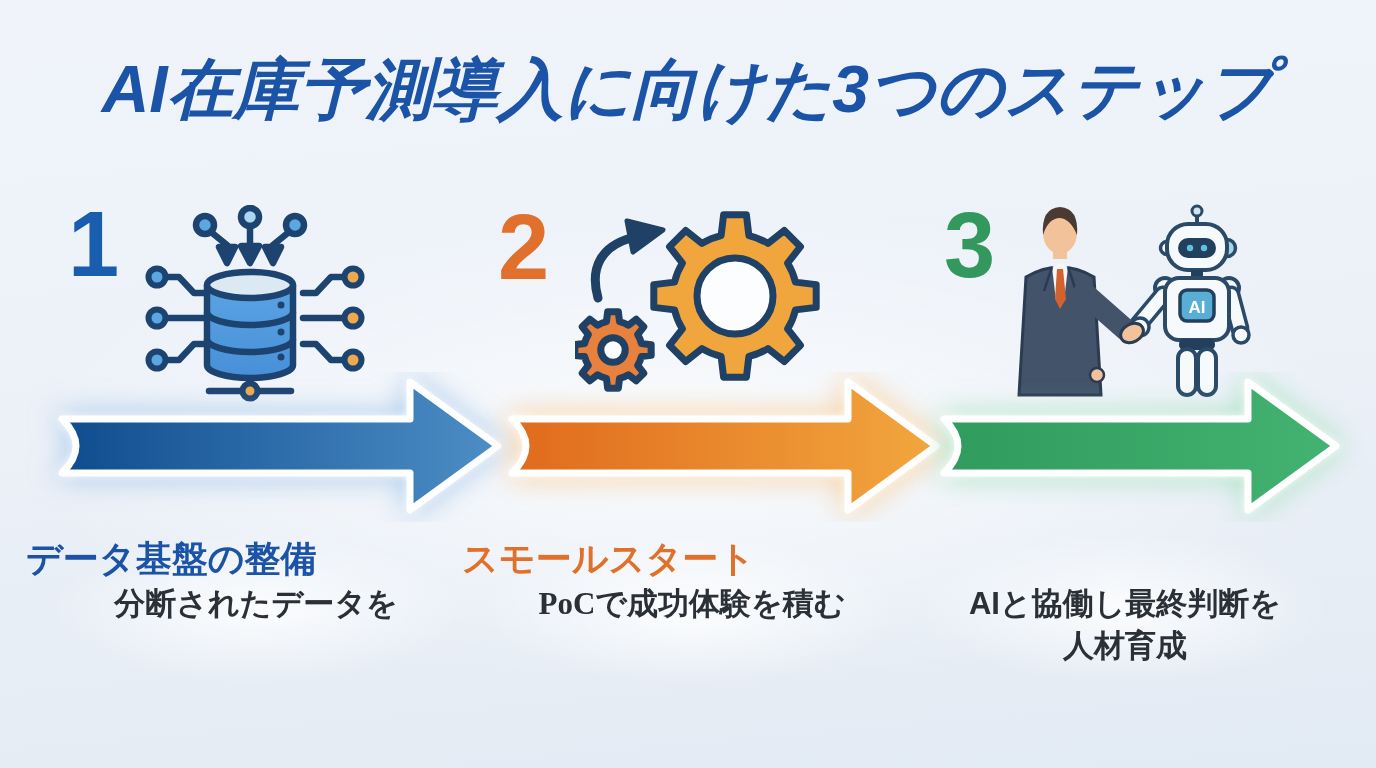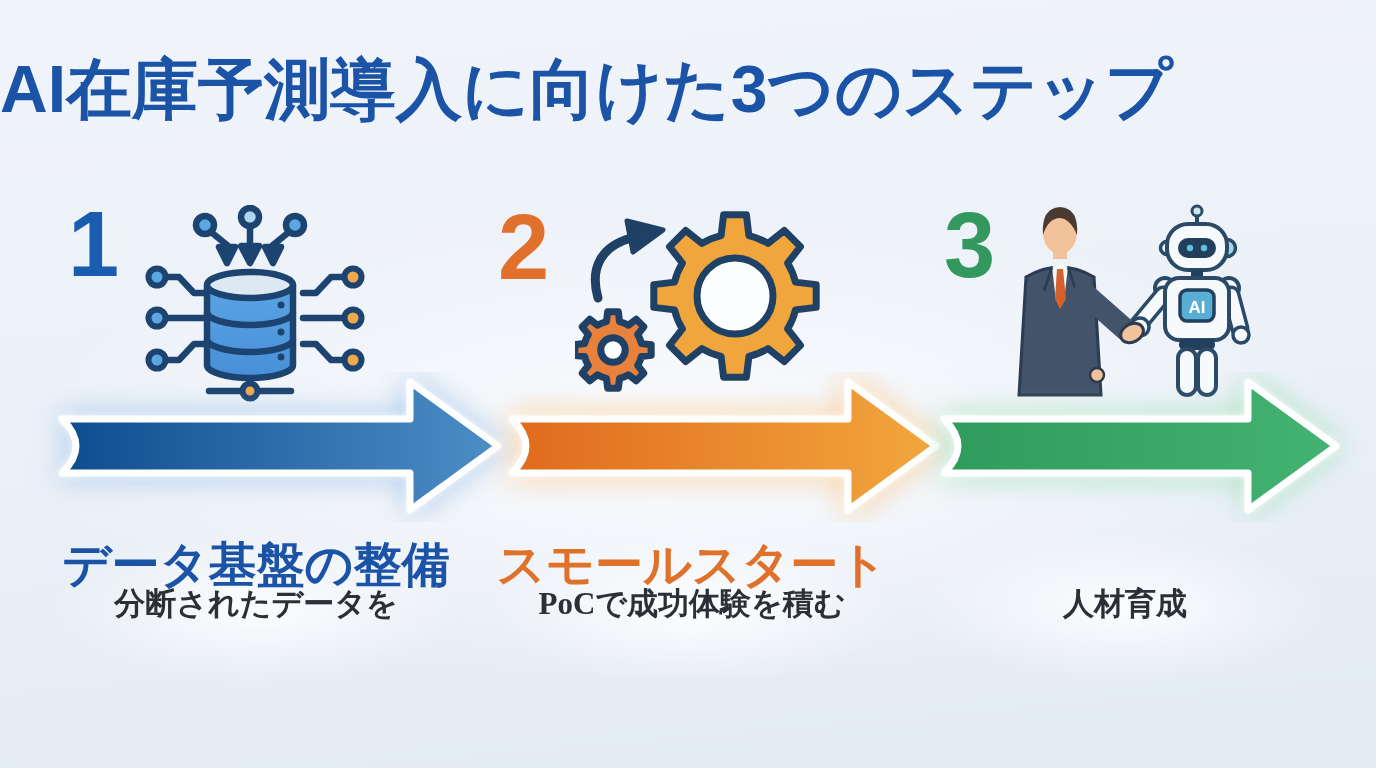--- a/index.html
+++ b/index.html
@@ -7,23 +7,25 @@
     position:relative;
     width:1376px;height:768px;
     overflow:hidden;
     background:
       radial-gradient(ellipse 70% 45% at 50% 58%, rgba(255,255,255,0.75), rgba(255,255,255,0) 70%),
       linear-gradient(175deg,#f0f4fa 0%, #ecf1f8 50%, #e2eaf3 100%);
     font-family:"Liberation Sans","DejaVu Sans",sans-serif;
   }
   .title{
     position:absolute;top:56px;left:0;width:100%;
+    text-align:center;
     font-size:66px;font-weight:900;line-height:1;
     color:#1b53a6;letter-spacing:0px;
     white-space:nowrap;
+    font-style:italic;
   }
   .step-number{
     position:absolute;
     font-size:92px;font-weight:900;line-height:0.85;
   }
   .num-1{left:68px;top:205px;color:#1a5cae;}
   .num-2{left:498px;top:208px;color:#e0702b;}
   .num-3{left:944px;top:206px;color:#33985e;}
   .icon{position:absolute;}
   .icon-db{left:145px;top:205px;width:220px;height:210px;}
@@ -35,22 +37,21 @@
   .arr-orange{filter:drop-shadow(0 0 5px rgba(255,255,255,0.9)) drop-shadow(0 0 14px rgba(248,185,110,0.7));}
   .arr-green{filter:drop-shadow(0 0 5px rgba(255,255,255,0.9)) drop-shadow(0 0 14px rgba(135,215,165,0.7));}
   .text-glow{
     position:absolute;top:515px;width:520px;height:210px;
     background:radial-gradient(ellipse 55% 50% at 50% 45%, rgba(255,255,255,0.85), rgba(255,255,255,0) 72%);
     pointer-events:none;
   }
   .glow-1{left:-4px;} .glow-2{left:432px;} .glow-3{left:865px;}
   .heading{
     position:absolute;top:541px;width:460px;
-    text-align:center;
-    font-size:48px;font-weight:900;line-height:1;
+    font-size:36px;font-weight:900;line-height:1;
     white-space:nowrap;
   }
   .head-1{left:26px;color:#1b53a6;}
   .head-2{left:462px;color:#e0712a;}
   .head-3{left:895px;color:#2e9c5f;}
   .desc{
     position:absolute;top:583px;width:480px;
     text-align:center;
     font-size:31px;font-weight:700;line-height:1.34;
     color:#2b3037;
@@ -214,16 +215,17 @@
   <div class="heading head-2">スモールスタート</div>
 
   <div class="desc desc-1">
     <div>分断されたデータを</div>
   </div>
   <div class="desc desc-2">
     <div>PoCで成功体験を積む</div>
     <div></div>
   </div>
   <div class="desc desc-3">
+    <div>AIと協働し最終判断を</div>
     <div>人材育成</div>
   </div>
 
 </div>
 
 </body></html>

